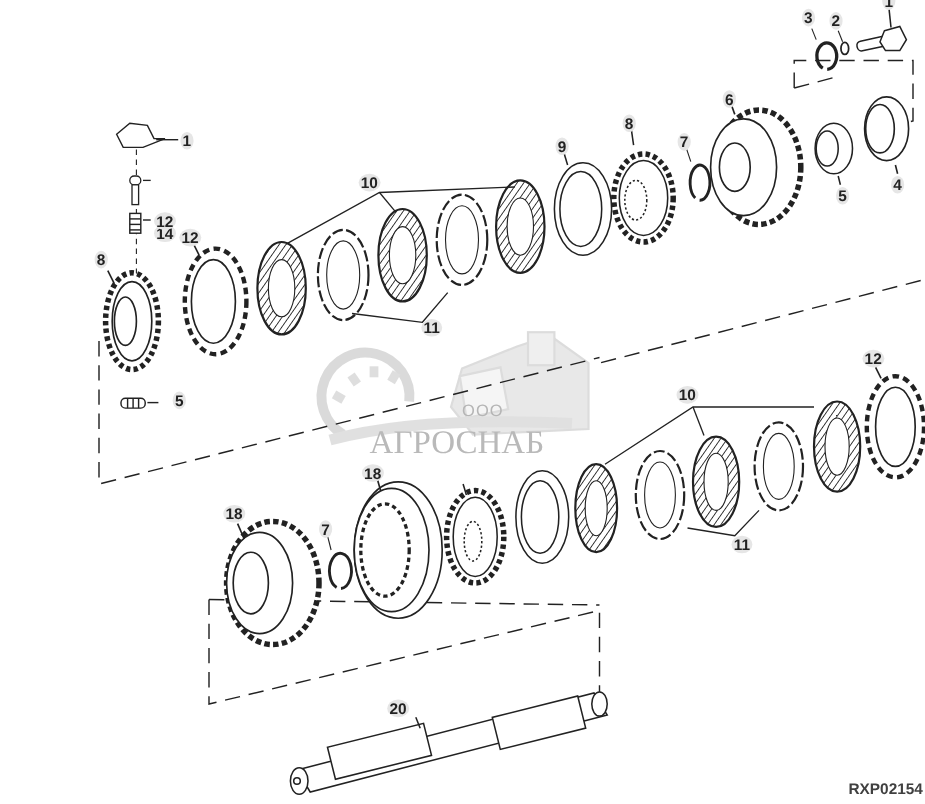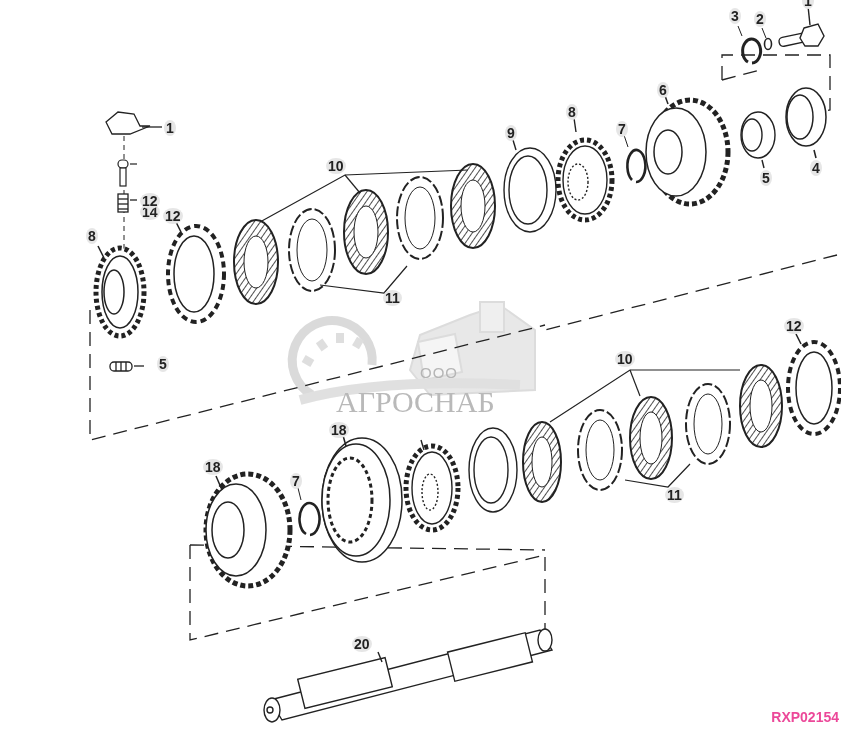--- a/index.html
+++ b/index.html
@@ -3,21 +3,21 @@
 <meta charset="utf-8">
 <style>
   html, body { margin:0; padding:0; background:#ffffff; }
   body { width:841px; height:731px; position:relative; overflow:hidden;
          font-family:"Liberation Sans", sans-serif; }
   #diagram { position:absolute; left:0; top:0; width:841px; height:731px; }
   .callout { position:absolute; font-family:"Liberation Sans", sans-serif;
              font-weight:bold; font-size:14px; color:#222; line-height:14px; }
   .callout .bubble { display:inline-block; background:#e6e6e6; border-radius:50%;
              padding:1px 2px; }
-  .figid { position:absolute; right:2px; bottom:6px; font-weight:bold; font-size:14px; color:#ec4899;
+  .figid { position:absolute; right:2px; bottom:6px; font-weight:bold; font-size:14px; color:#404040;
            font-family:"Liberation Sans", sans-serif; }
 </style>
 </head>
 <body>
 
 <svg id="diagram" viewBox="0 0 841 731" xmlns="http://www.w3.org/2000/svg">
   <defs>
     <pattern id="hatch" width="5" height="5" patternUnits="userSpaceOnUse" patternTransform="rotate(35)">
       <rect width="5" height="5" fill="#fff"></rect>
       <line x1="0" y1="0" x2="0" y2="5" stroke="#222" stroke-width="1.6"></line>

